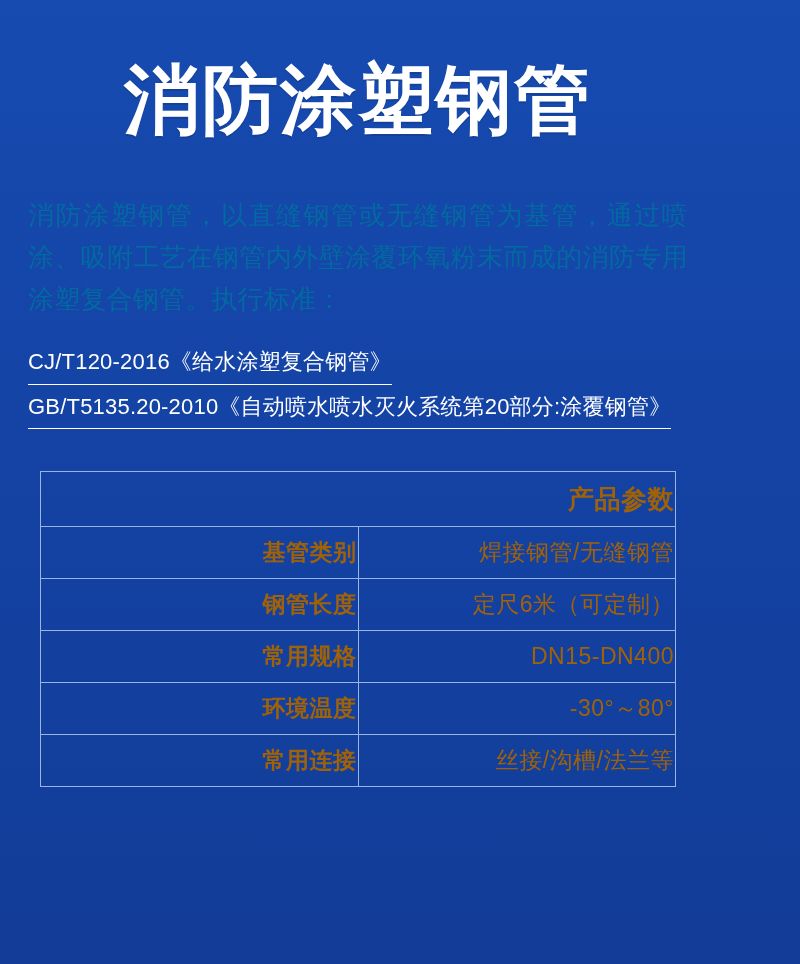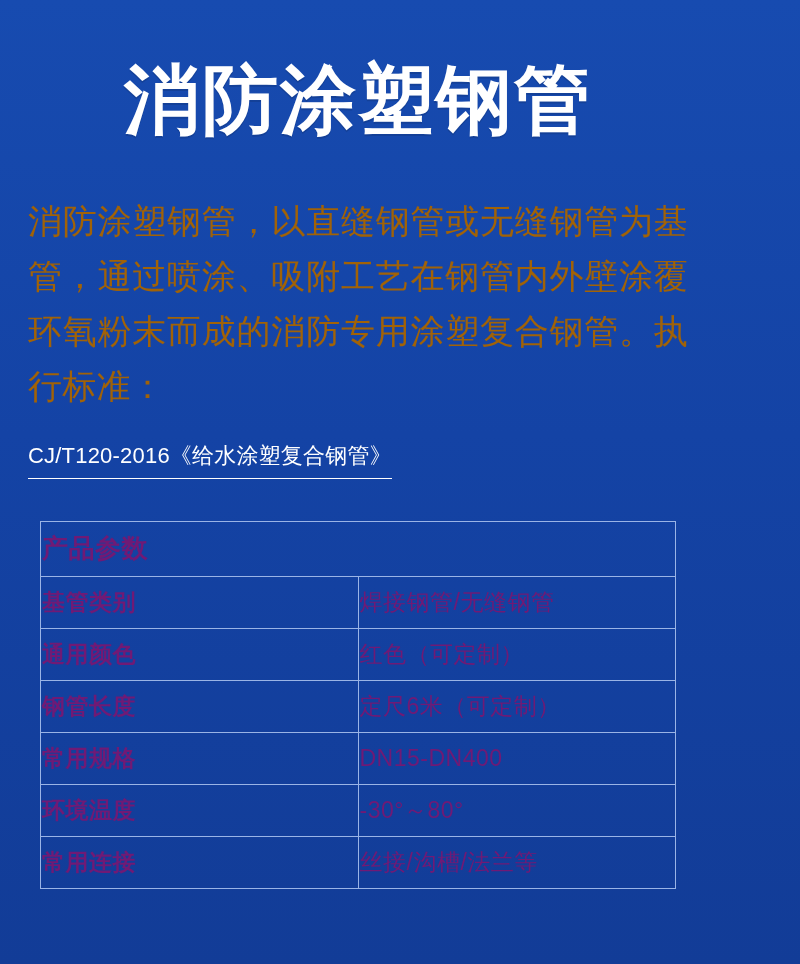--- a/index.html
+++ b/index.html
@@ -32,23 +32,23 @@
     letter-spacing: 2px;
     color: #ffffff;
     padding-top: 58px;
     line-height: 1.1;
     text-shadow: 0 2px 0 rgba(0,0,0,0.12);
   }
 
   
   .intro {
     margin: 52px 28px 12px 28px;
-    font-size: 34px;
+    font-size: 26px;
     line-height: 1.62;
-    color: #a16207;
+    color: #0369a1;
     text-align: justify;
     letter-spacing: 0.2px;
   }
 
   
   .standards {
     margin: 22px 28px 16px 28px;
   }
   .standard-line {
     font-size: 22px;
@@ -68,24 +68,24 @@
     margin: 42px 40px 0 40px;
   }
   table.params {
     width: 100%;
     border-collapse: collapse;
     table-layout: fixed;
   }
   table.params td {
     border: 1px solid #9ab4e6;
     height: 49px;
-    text-align: left;
+    text-align: right;
     vertical-align: middle;
     font-size: 23px;
-    color: #701a75;
+    color: #a16207;
     letter-spacing: 0.5px;
   }
   table.params td.header {
     font-size: 26px;
     font-weight: bold;
     height: 52px;
   }
   table.params td.key {
     width: 36%;
     font-weight: bold;
@@ -101,35 +101,34 @@
 <div class="page">
 
   <div class="title">消防涂塑钢管</div>
 
   <div class="intro">消防涂塑钢管，以直缝钢管或无缝钢管为基管，通过喷涂、吸附工艺在钢管内外壁涂覆环氧粉末而成的消防专用涂塑复合钢管。执行标准：</div>
 
   <div class="standards">
     <div class="standard-row">
       <span class="standard-line">CJ/T120-2016《给水涂塑复合钢管》</span>
     </div>
+    <div class="standard-row">
+      <span class="standard-line">GB/T5135.20-2010《自动喷水喷水灭火系统第20部分:涂覆钢管》</span>
+    </div>
   </div>
 
   <div class="table-wrap">
     <table class="params">
       <tbody>
         <tr>
           <td class="header" colspan="2">产品参数</td>
         </tr>
         <tr>
           <td class="key">基管类别</td>
           <td class="val">焊接钢管/无缝钢管</td>
-        </tr>
-        <tr>
-          <td class="key">通用颜色</td>
-          <td class="val">红色（可定制）</td>
         </tr>
         <tr>
           <td class="key">钢管长度</td>
           <td class="val">定尺6米（可定制）</td>
         </tr>
         <tr>
           <td class="key">常用规格</td>
           <td class="val">DN15-DN400</td>
         </tr>
         <tr>

